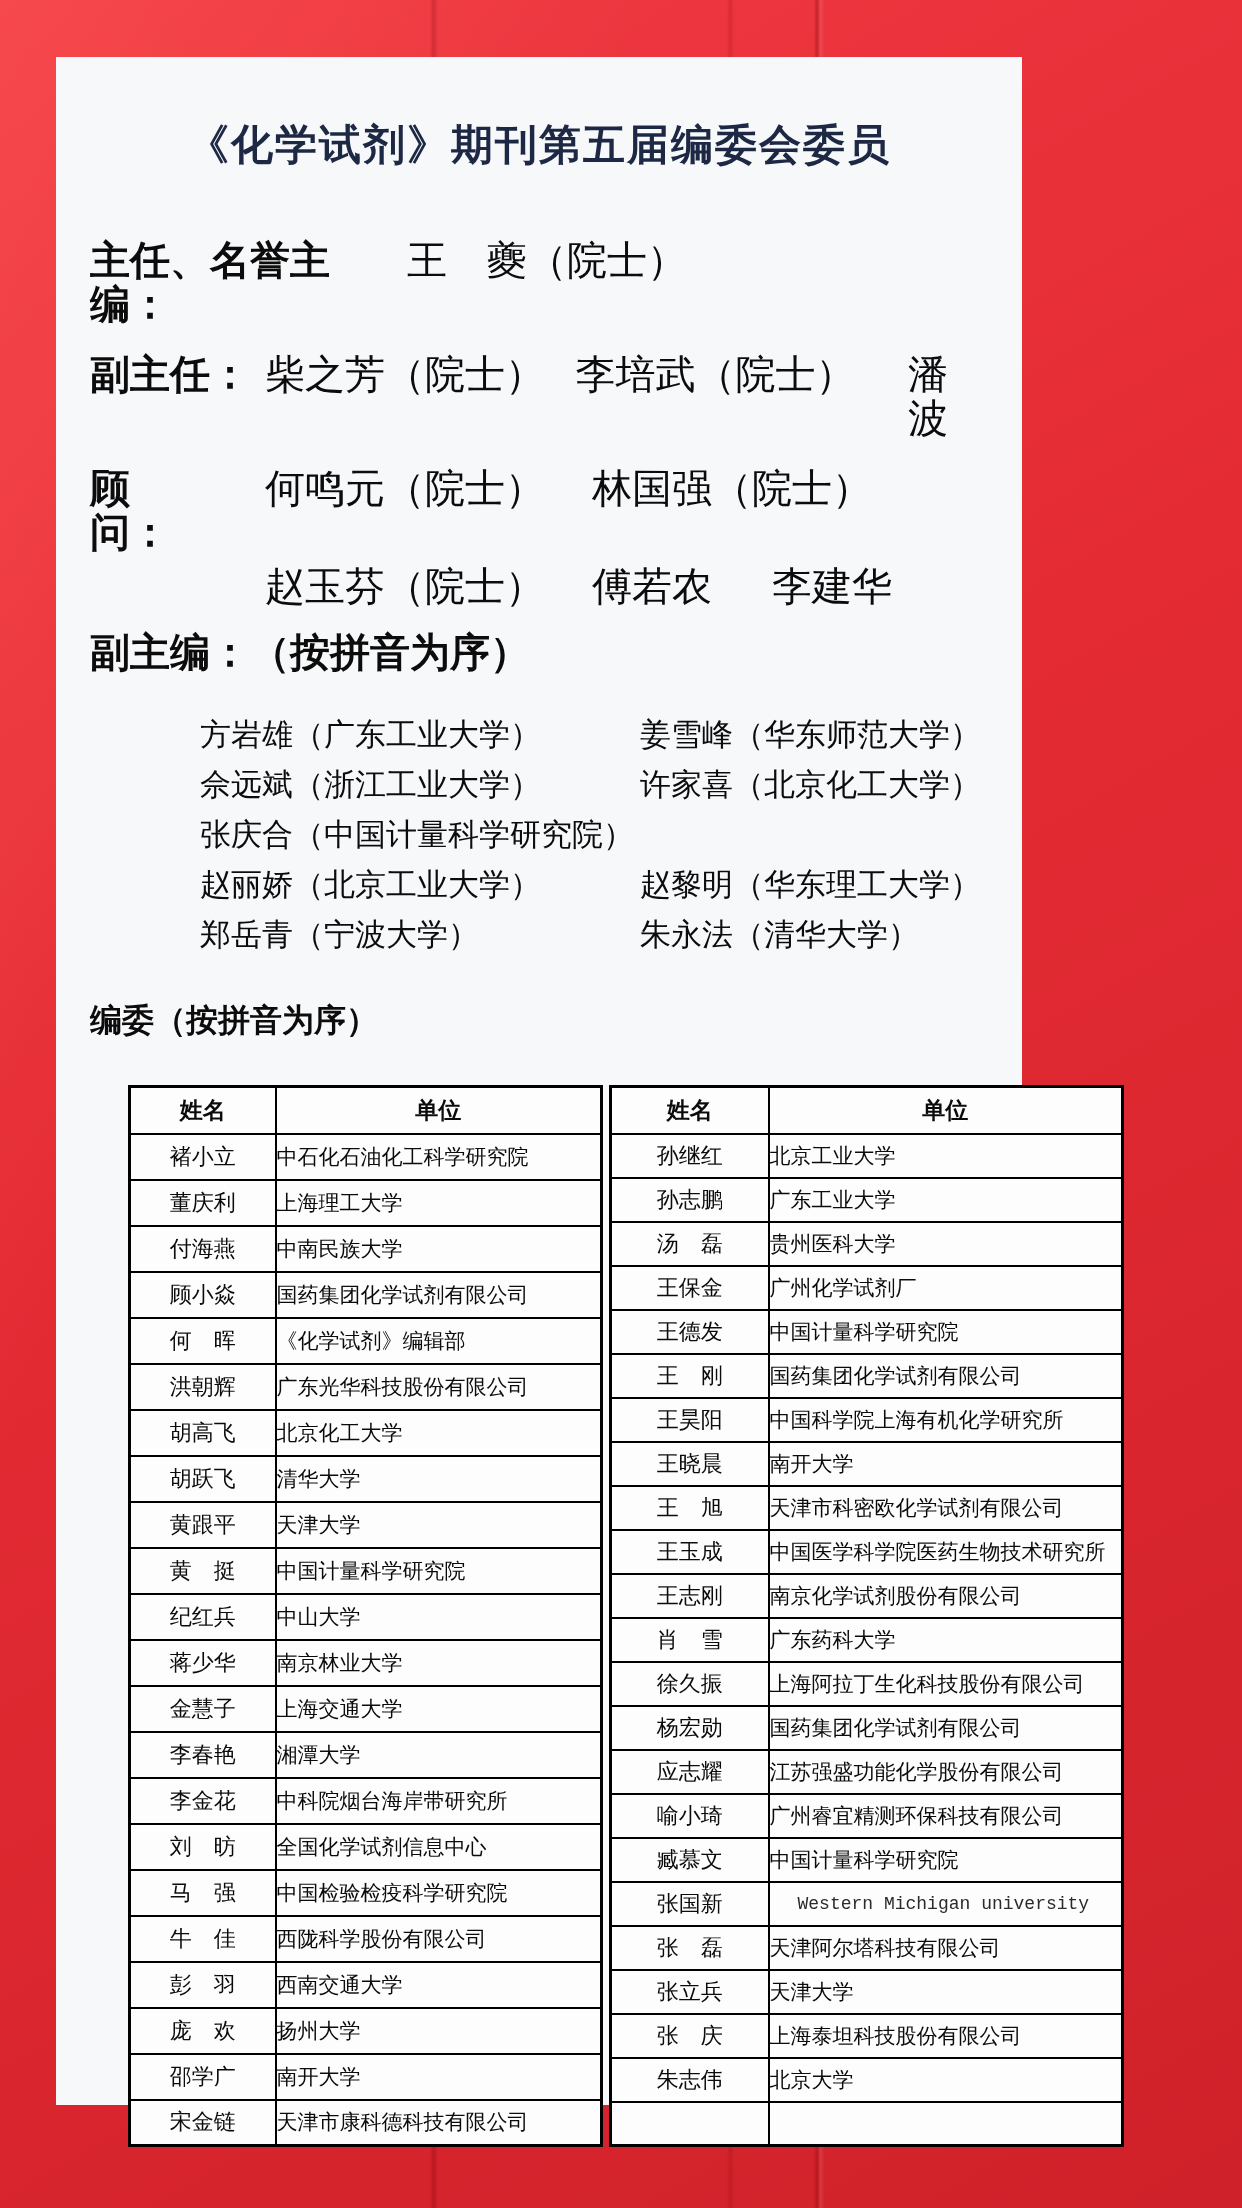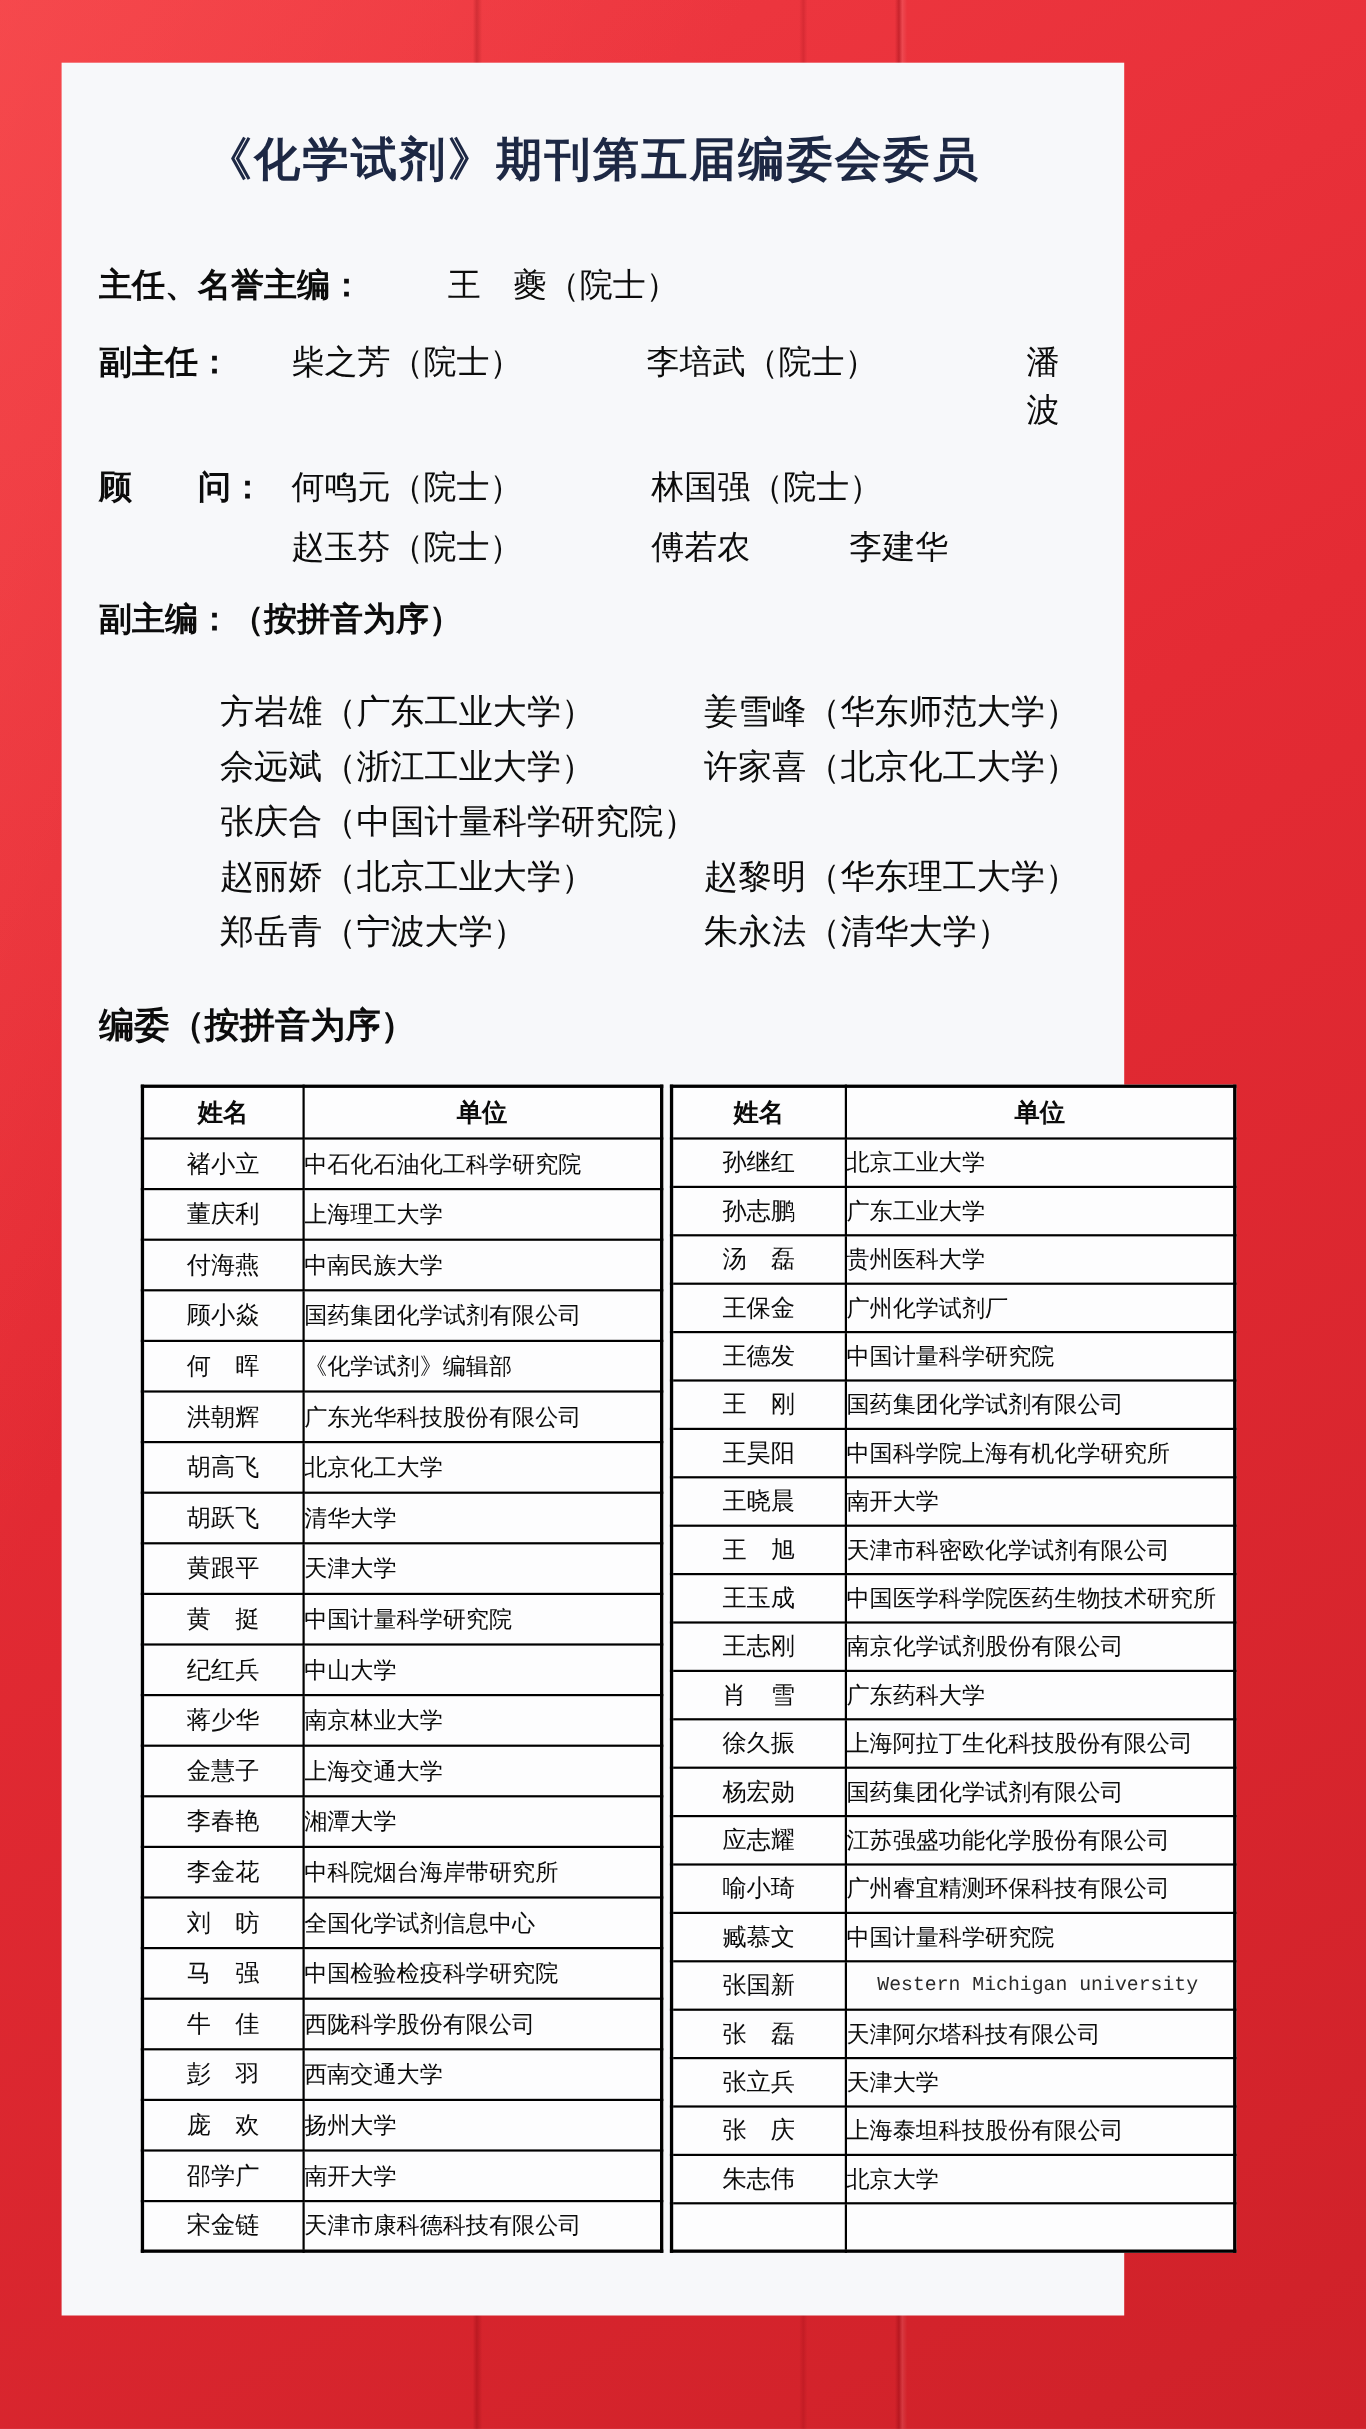--- a/index.html
+++ b/index.html
@@ -16,21 +16,21 @@
   }
   .card{
     position:absolute;left:56px;top:57px;width:966px;height:2048px;
     background:#f7f8fa;box-sizing:border-box;
   }
   .title{
     margin-top:64px;text-align:center;
     font-size:42px;line-height:48px;font-weight:700;
     color:#1d2844;letter-spacing:2px;
   }
-  .sec{margin-left:34px;font-size:30px;line-height:44px;color:#0c0c0c;display:flex;}
+  .sec{margin-left:34px;font-size:40px;line-height:44px;color:#0c0c0c;display:flex;}
   .sec .lbl{font-weight:700;flex:0 0 auto;}
   .sec .w175{width:175px;}
   .sec .w317{width:317px;}
   .sec .c327{width:327px;}
   .sec .c350{width:350px;}
   .sec .c180{width:180px;}
   .m-chair{margin-top:69px;}
   .m-vice{margin-top:26px;}
   .m-adv1{margin-top:26px;}
   .m-adv2{margin-top:10px;}
@@ -38,21 +38,21 @@
   .deputy-list{margin-left:144px;margin-top:36px;font-size:31px;color:#0c0c0c;}
   .deputy-list .line{display:flex;line-height:50px;}
   .deputy-list .c440{width:440px;flex:0 0 auto;}
   .board-heading{margin-left:34px;margin-top:38px;font-size:32px;line-height:44px;font-weight:700;color:#0c0c0c;}
   .tables{margin-left:72px;margin-top:32px;display:flex;gap:6px;}
   table.roster{border-collapse:collapse;table-layout:fixed;background:#fdfdfe;}
   table.roster th,table.roster td{
     border:2px solid #000;box-sizing:border-box;overflow:hidden;
     white-space:nowrap;color:#0b0b0b;
   }
-  table.roster{border:3px solid #000;}
+  table.roster{border:3px solid #000;margin-top:11px;}
   table.roster th{height:47px;font-size:23px;font-weight:700;text-align:center;padding:0;}
   table.roster td{height:44px;padding:0;}
   td.cname{text-align:center;font-size:22px;}
   td.cunit{text-align:left;font-size:21px;padding-left:12px;}
   td.cunit.latin{font-family:"Liberation Mono","DejaVu Sans Mono",monospace;font-size:18px;color:#2a2a2a;padding-left:28px;}
   .t-left{width:472px;}
   .t-right{width:512px;}
 </style>
 </head>
 <body>

